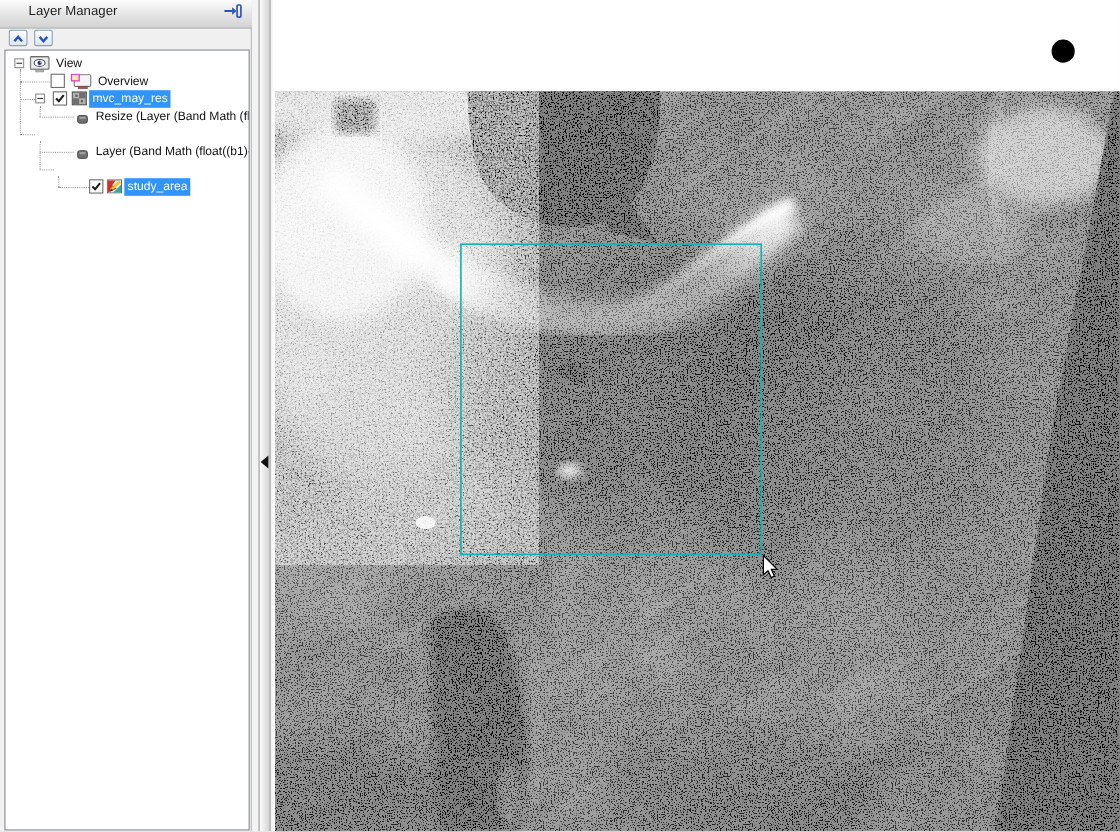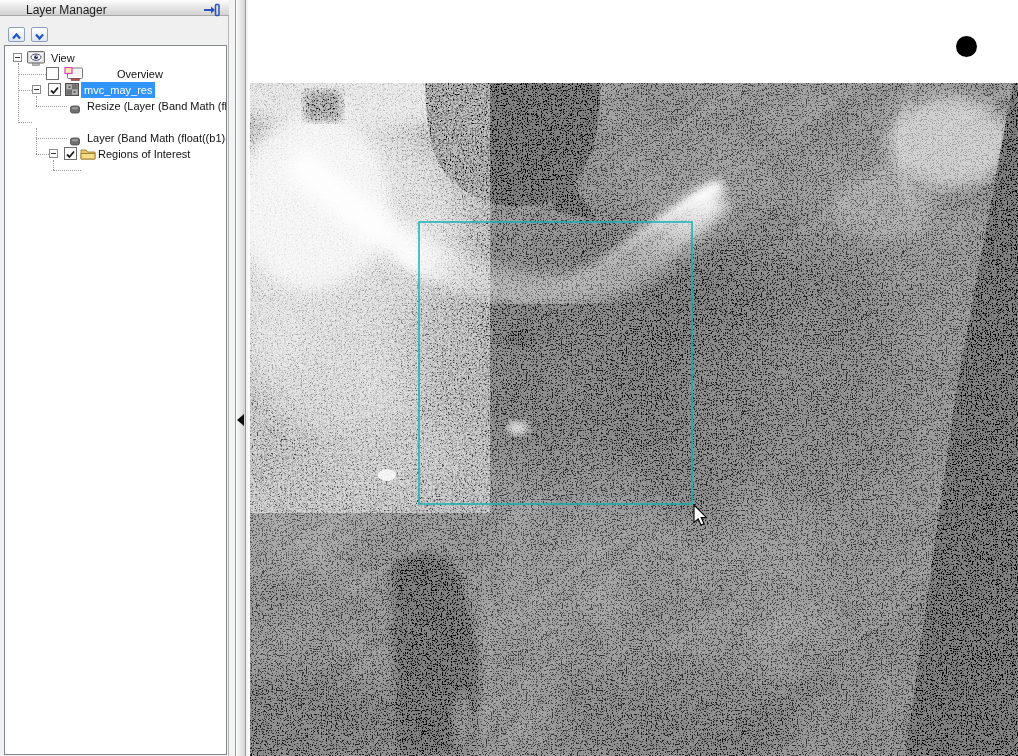--- a/index.html
+++ b/index.html
@@ -1,20 +1,20 @@
 <!DOCTYPE html>
 <html><head>
 <meta charset="utf-8">
 <style>
   html,body{margin:0;padding:0;background:#fff;font-family:"Liberation Sans",sans-serif;}
   #screen{position:relative;width:1018px;height:756px;background:#fff;overflow:hidden;}
 
   
   #layer-manager{position:absolute;left:0;top:0;width:229px;height:756px;background:#f0f0f0;border-right:1px solid #b6b6b6;box-sizing:border-box;}
-  #lm-titlebar{position:absolute;left:0;top:0;width:229px;height:16px;
+  #lm-titlebar{position:absolute;left:0;top:0;width:229px;height:26px;
     background:linear-gradient(#fdfdfd,#e8e8e8 45%,#d2d2d2);border-bottom:1px solid #a8a8a8;box-sizing:border-box;}
   #lm-title{position:absolute;left:26px;top:3px;font-size:12px;color:#1d1d1d;}
   #lm-dock{position:absolute;right:9px;top:3px;width:17px;height:14px;cursor:pointer;}
   .lm-btn{position:absolute;top:27px;width:17px;height:15px;border:1px solid #8ba0bc;border-radius:2px;
     background:linear-gradient(#ffffff,#dde6f0);box-sizing:border-box;text-align:center;}
   #btn-collapse{left:8px;} #btn-expand{left:31px;}
 
   
   #tree-box{position:absolute;left:4px;top:45px;width:223px;height:710px;background:#fff;border:1px solid #828790;box-sizing:border-box;overflow:hidden;}
   .trow{position:absolute;left:0;width:100%;height:16px;font-size:11px;line-height:16px;color:#111;}
@@ -104,21 +104,21 @@
       <div class="trow" style="top:20px;">
         <span class="cbx" style="left:41px;"></span>
         <span class="icon" style="left:59px;">
           <svg width="20" height="15" viewBox="0 0 20 15">
             <rect x="3.5" y="1" width="15" height="10.5" rx="1" fill="#fff" stroke="#777"></rect>
             <rect x="5" y="2.5" width="12" height="7.5" fill="#f4f4f4"></rect>
             <rect x="7" y="11.5" width="8.5" height="2.2" fill="#b05050" stroke="#7a4040" stroke-width="0.5"></rect>
             <rect x="1" y="0.5" width="7" height="6" fill="#ffe9b0" stroke="#e040c0" stroke-width="1.2"></rect>
           </svg>
         </span>
-        <span class="lbl" style="left:84px;margin-left:28px;">Overview</span>
+        <span class="lbl" style="left:84px;">Overview</span>
       </div>
 
       <div class="trow" style="top:36px;">
         <span class="expander" style="left:27px;"></span>
         <span class="cbx" style="left:43px;">
           <svg width="11" height="11" viewBox="0 0 11 11">
               <path d="M2 5.5 L4.5 8 L9 2.5" fill="none" stroke="#1a1a1a" stroke-width="1.8"></path>
             </svg>
         </span>
         <span class="icon" style="left:60px;">
@@ -149,36 +149,38 @@
       <div class="trow" style="top:84px;">
         <span class="icon" style="left:65px;top:4px;">
           <svg width="10" height="9" viewBox="0 0 10 9">
             <rect x="0.5" y="1" width="9" height="7" rx="2" fill="#6f6f6f" stroke="#474747" stroke-width="0.8"></rect>
             <rect x="2" y="2.2" width="6" height="2" rx="1" fill="#a0a0a0"></rect>
           </svg>
         </span>
         <span class="lbl" style="left:82px;">Layer (Band Math (float((b1)-</span>
       </div>
 
-      <div class="trow" style="top:100px;">
-        <span class="expander" style="left:44px;"></span>
-        <span class="cbx" style="left:59px;">
+
+      <div class="trow" style="top:116px;">
+        <span class="cbx" style="left:76px;">
           <svg width="11" height="11" viewBox="0 0 11 11">
               <path d="M2 5.5 L4.5 8 L9 2.5" fill="none" stroke="#1a1a1a" stroke-width="1.8"></path>
             </svg>
         </span>
-        <span class="icon" style="left:75px;top:2px;">
-          <svg width="16" height="12" viewBox="0 0 16 12">
-            <path d="M1 2 L6 2 L7.5 4 L15 4 L15 11 L1 11 Z" fill="#e9c868" stroke="#9a7d2c" stroke-width="0.9"></path>
-            <path d="M1 5.5 L15 5.5 L15 11 L1 11 Z" fill="#f4dc8a" stroke="#9a7d2c" stroke-width="0.9"></path>
-          </svg>
-        </span>
-        <span class="lbl" style="left:93px;">Regions of Interest</span>
-      </div>
-
+        <span class="icon" style="left:92px;">
+          <svg width="14" height="13" viewBox="0 0 14 13">
+            <rect x="0.5" y="0.5" width="13" height="12" fill="#e8e8e8" stroke="#666"></rect>
+            <path d="M1 1 L8 1 L5 5.5 L9 8.5 L1 12 Z" fill="#d92b2b"></path>
+            <path d="M13 5 L13 12 L6 12 Z" fill="#2aaea6"></path>
+            <line x1="12" y1="2" x2="4" y2="9.5" stroke="#f2c71c" stroke-width="2.4"></line>
+            <path d="M4.6 8.4 L2.8 11 L6 10.2 Z" fill="#3a3a3a"></path>
+          </svg>
+        </span>
+        <span class="lbl sel" style="left:108px;">study_area</span>
+      </div>
     </div>
   </div>
 
   <div id="splitter">
     <div id="splitter-bar"></div>
     <div id="splitter-arrow"></div>
   </div>
 
   <div id="viewer">
     <div id="annotation-dot"></div>

